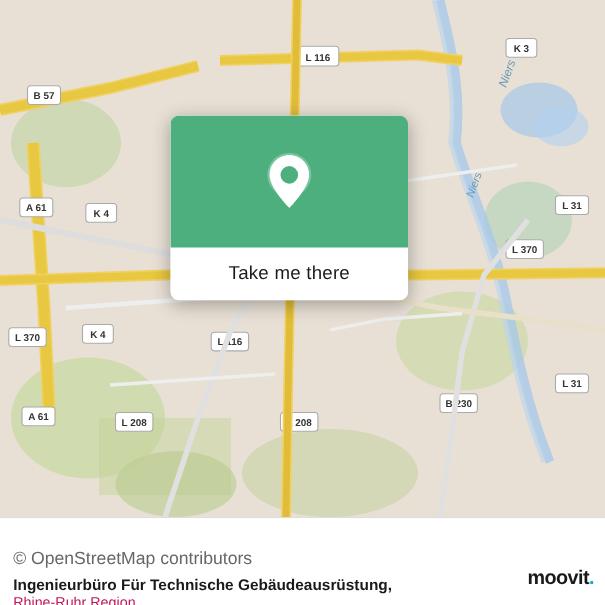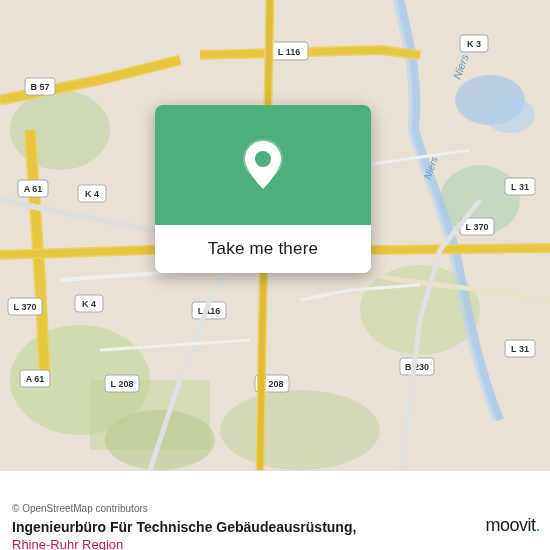--- a/index.html
+++ b/index.html
@@ -74,21 +74,21 @@
       height: 80px;
       background: white;
       display: flex;
       flex-direction: column;
       justify-content: center;
       padding: 8px 12px 6px 12px;
       border-top: 1px solid #ddd;
     }
 
     .copyright-line {
-      font-size: 10px;
+      font-size: 16px;
       color: #666;
       margin-bottom: 4px;
       margin-top: 32px;
     }
 
     .location-name {
       font-size: 14px;
       font-weight: 600;
       color: #1a1a1a;
       line-height: 1.3;
@@ -97,21 +97,21 @@
     .location-region {
       font-size: 13px;
       color: #be185d;
     }
 
     .moovit-logo {
       position: absolute;
       right: 10px;
       bottom: 14px;
       font-size: 18px;
-      font-weight: 400;
+      font-weight: 700;
       color: #1a1a1a;
       letter-spacing: -0.5px;
     }
 
     .moovit-dot {
       color: #00b4d8;
     }
   </style>
 </head>
 <body>

